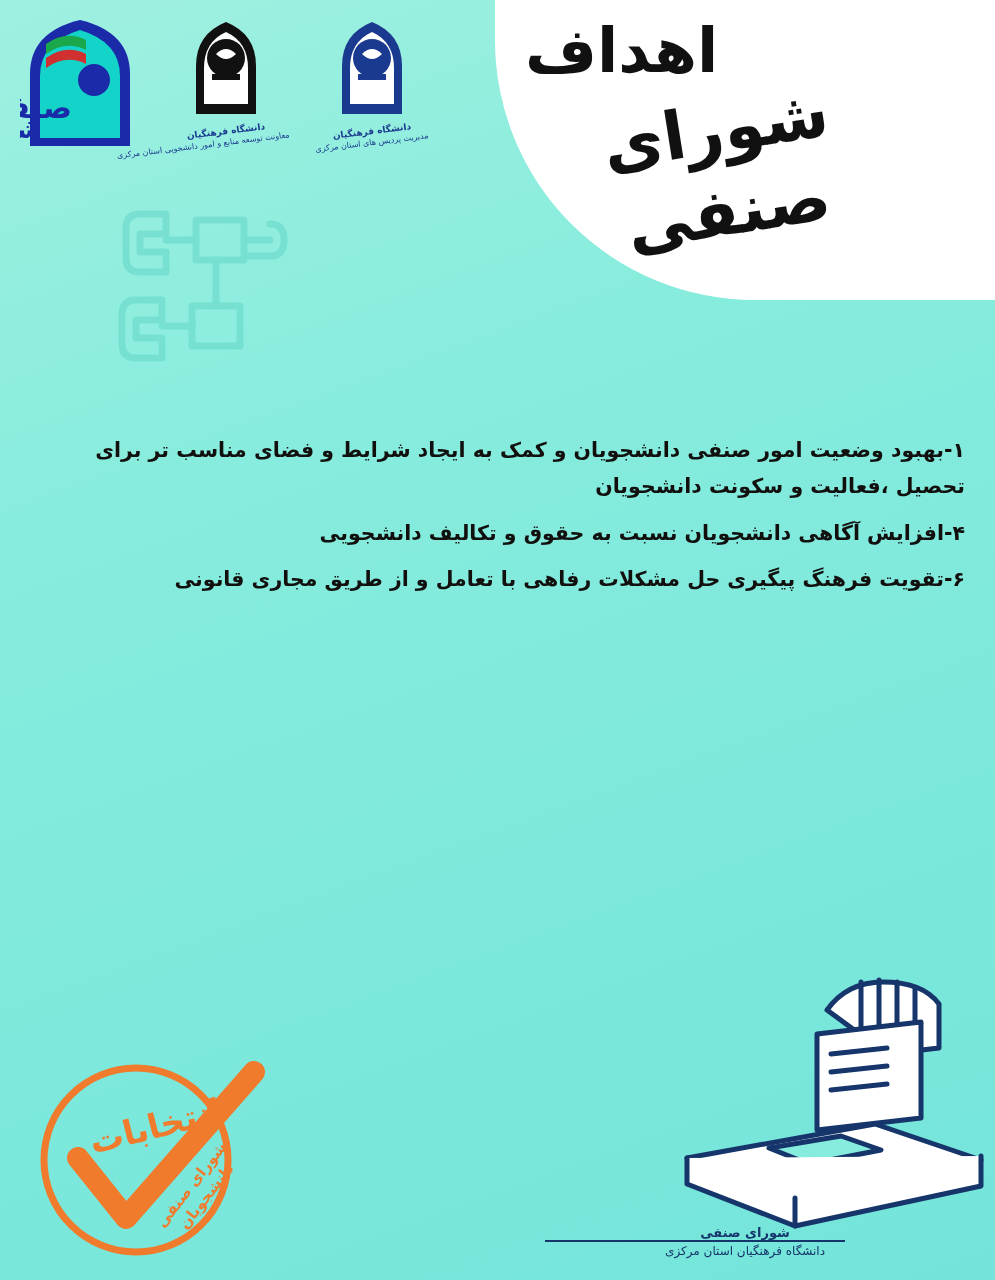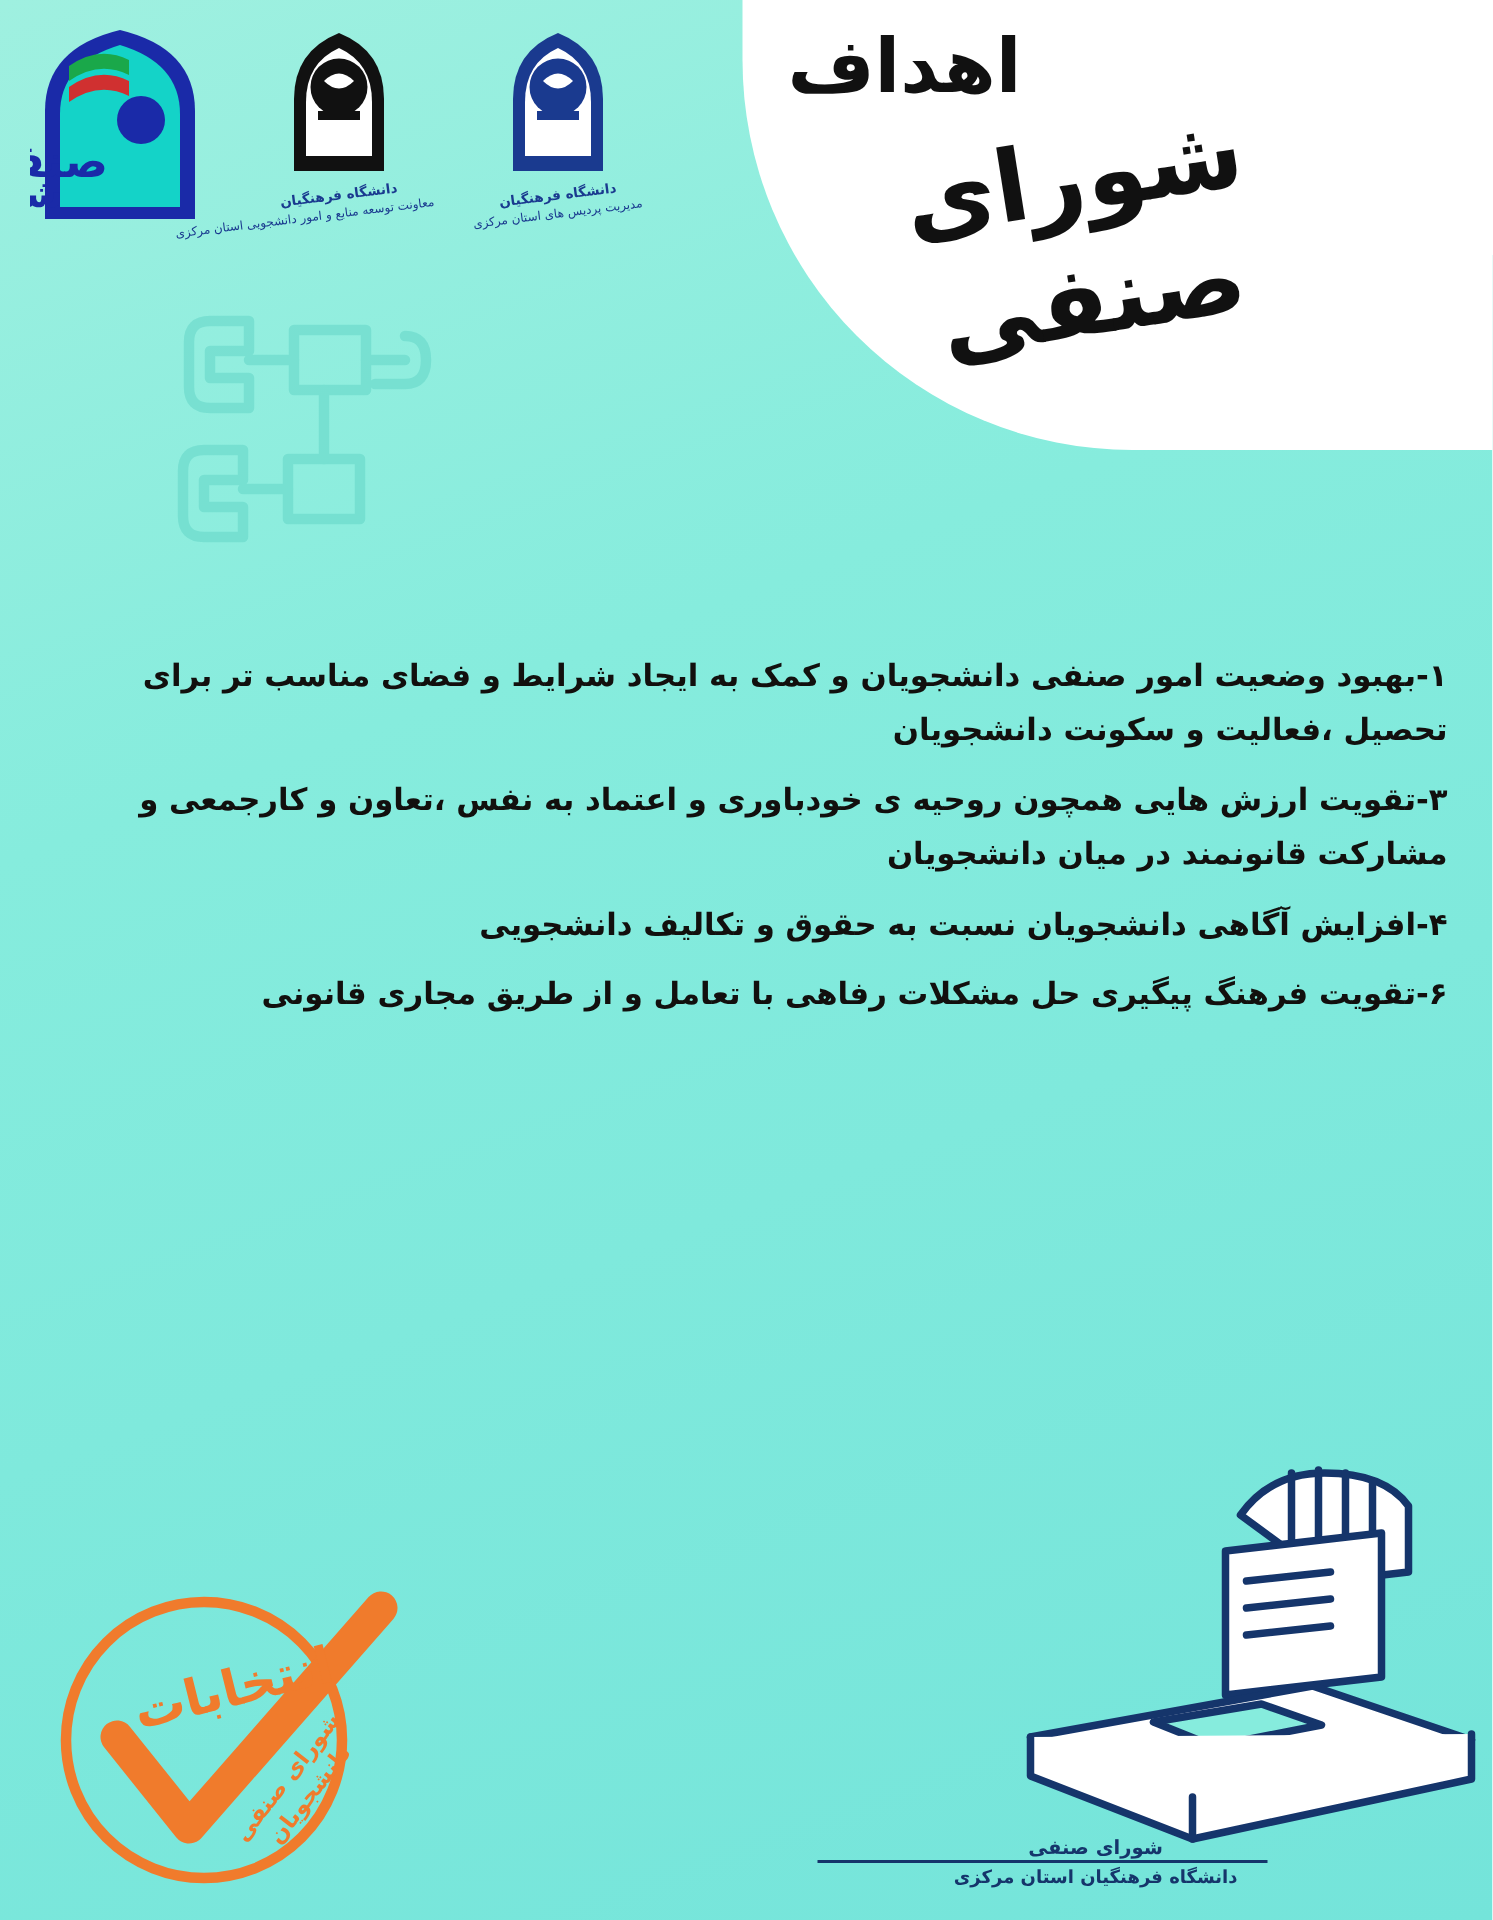--- a/index.html
+++ b/index.html
@@ -34,21 +34,21 @@
   .title-block {
     position: absolute;
     top: 18px;
     right: 40px;
     width: 440px;
     z-index: 3;
     text-align: left;
     direction: rtl;
   }
   .title-main {
-    font-size: 50px;
+    font-size: 62px;
     font-weight: bold;
     color: #111111;
     line-height: 1.05;
     letter-spacing: -1px;
     text-align: left;
     padding-left: 10px;
   }
   .title-sub {
     font-size: 66px;
     font-weight: bold;
@@ -177,21 +177,21 @@
   .ballot-caption .l1 {
     display: block;
     font-size: 13px;
     font-weight: bold;
     color: #15356b;
     line-height: 1.5;
   }
   .ballot-caption .l2 {
     display: block;
     font-size: 12px;
-    font-weight: bold;
+    font-weight: normal;
     color: #15356b;
     line-height: 1.5;
   }
   .divider-line {
     position: absolute;
     right: 150px;
     bottom: 38px;
     width: 300px;
     height: 2px;
     background: #15356b;
@@ -261,21 +261,20 @@
       <path d="M66 44 l30 0"></path>
       <path d="M36 104 q-14 0 -14 14 l0 30 q0 14 14 14 l26 0 l0 -20 l-26 0 l0 -18 l26 0 l0 -20 z"></path>
       <rect x="92" y="110" width="48" height="40"></rect>
       <path d="M62 130 l30 0"></path>
       <path d="M116 64 l0 46"></path>
     </g>
   </svg>
 
   <div class="goals">
     <p class="goal">۱-بهبود وضعیت امور صنفی دانشجویان و کمک به ایجاد شرایط و فضای مناسب تر برای تحصیل ،فعالیت و سکونت دانشجویان</p>
-    <p class="goal">۳-تقویت ارزش هایی همچون روحیه ی خودباوری و اعتماد به نفس ،تعاون و کارجمعی و مشارکت قانونمند در میان دانشجویان</p>
     <p class="goal">۴-افزایش آگاهی دانشجویان نسبت به حقوق و تکالیف دانشجویی</p>
     <p class="goal">۶-تقویت فرهنگ پیگیری حل مشکلات رفاهی با تعامل و از طریق مجاری قانونی</p>
   </div>
 
   <div class="stamp">
     <svg width="272" height="212" viewBox="0 0 272 212">
       <circle cx="118" cy="106" r="92" fill="none" stroke="#f07b2c" stroke-width="7"></circle>
       <path d="M60 104 L108 164 L236 18" fill="none" stroke="#f07b2c" stroke-width="22" stroke-linecap="round" stroke-linejoin="round"></path>
     </svg>
     <div class="word">انتخابات</div>

